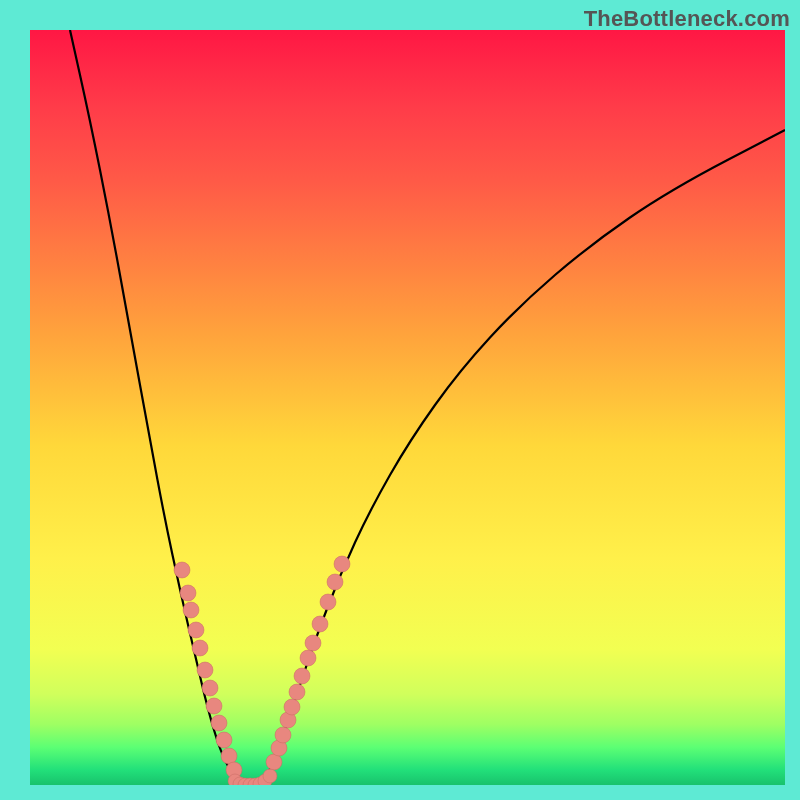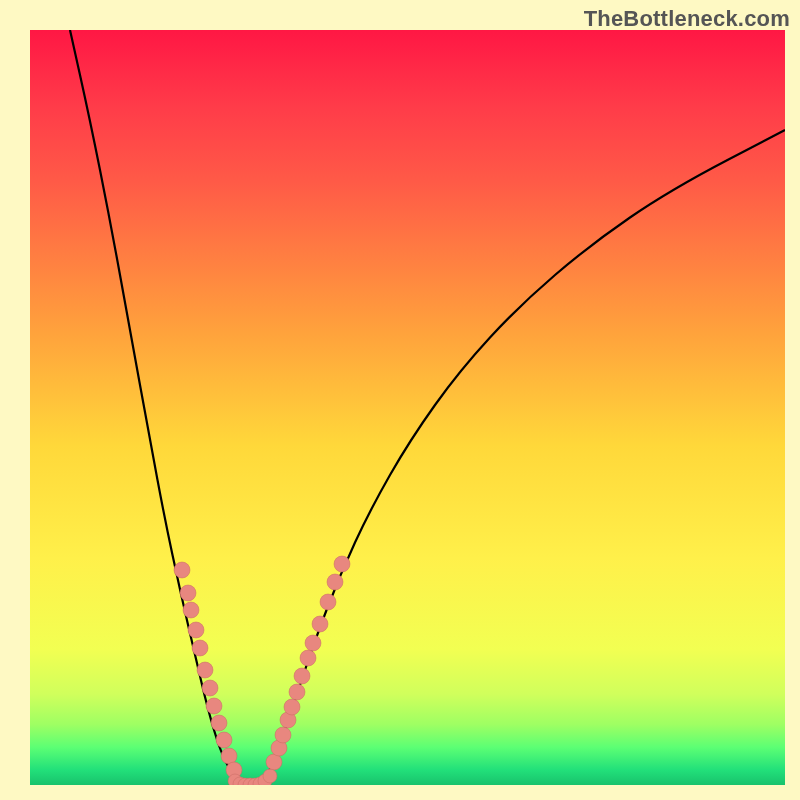--- a/index.html
+++ b/index.html
@@ -1,21 +1,21 @@
 <!DOCTYPE html>
 <html><head>
 <meta charset="utf-8">
 <style>
   * { margin: 0; padding: 0; box-sizing: border-box; }
   html, body { width: 800px; height: 800px; overflow: hidden; background: #000; }
   .frame {
     position: relative;
     width: 800px;
     height: 800px;
-    background: #fef9c3;
+    background: #5eead4;
   }
   .watermark {
     position: absolute;
     top: 6px;
     right: 10px;
     font-family: Arial, Helvetica, sans-serif;
     font-size: 22px;
     font-weight: 600;
     color: #555;
     letter-spacing: 0.2px;

